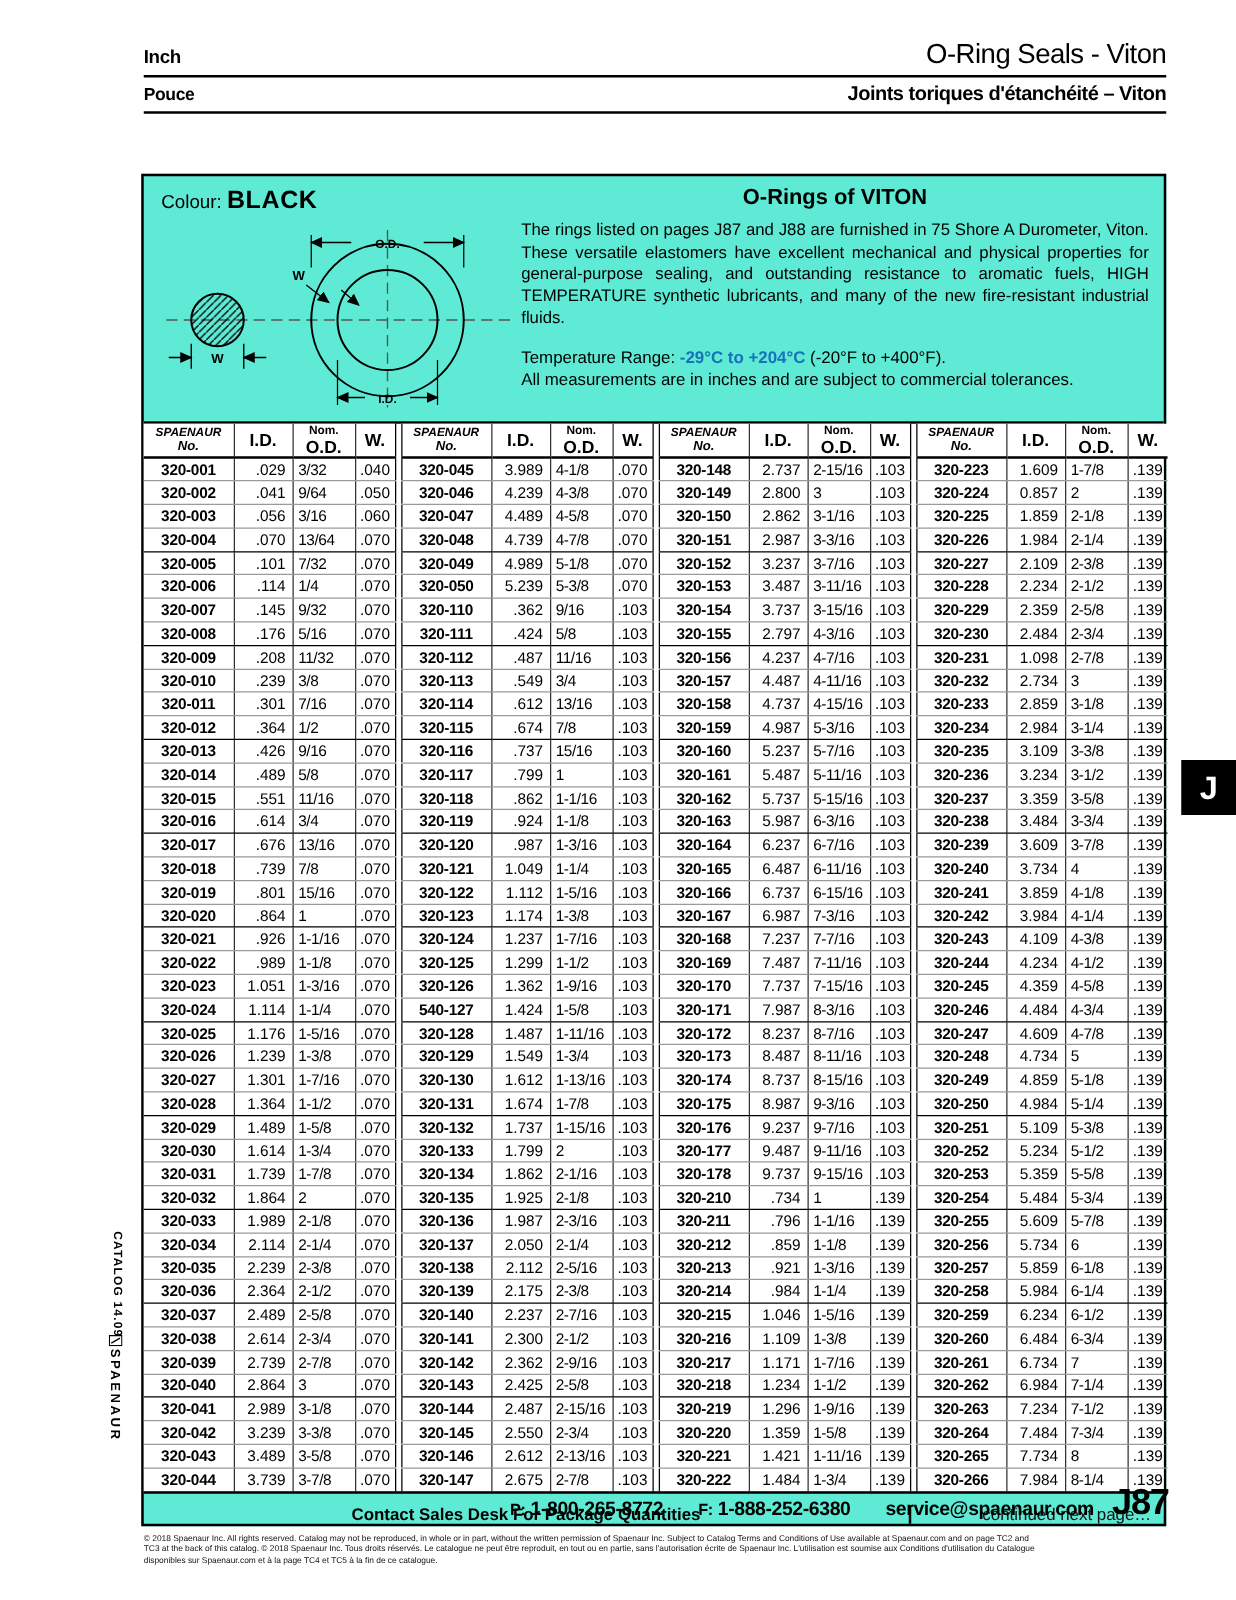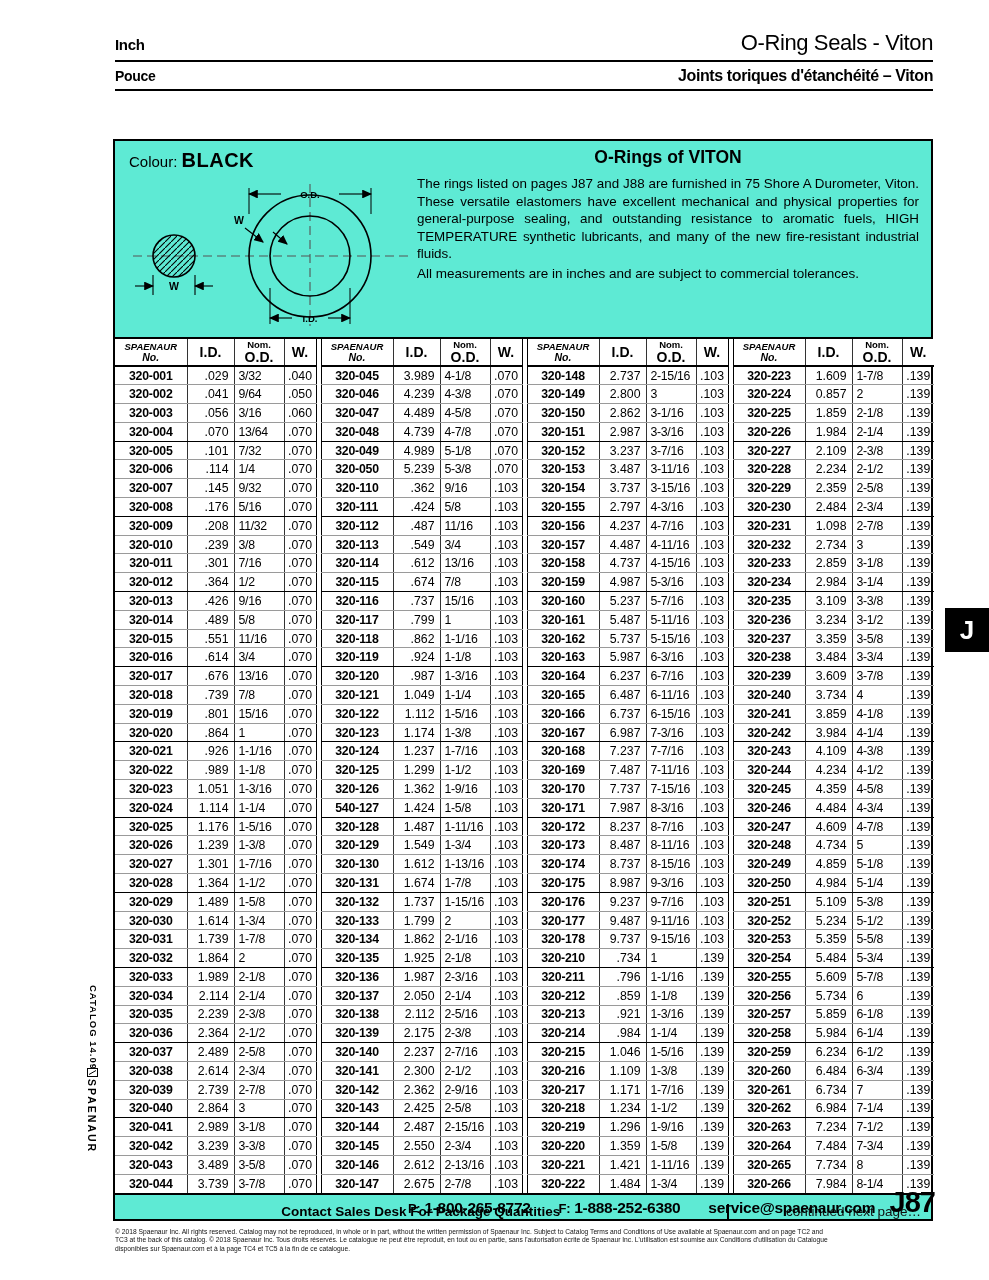--- a/index.html
+++ b/index.html
@@ -134,20 +134,25 @@
         <text x="181" y="146" text-anchor="middle" font-size="9.5" font-weight="bold">I.D.</text>
 
         <text x="110" y="48" text-anchor="middle" font-size="10.5" font-weight="bold">W</text>
         <line x1="116" y1="52" x2="134" y2="66" stroke="#000" stroke-width="1.1" marker-end="url(#ah)"></line>
         <line x1="144" y1="56" x2="158" y2="68" stroke="#000" stroke-width="1.1" marker-end="url(#ah)"></line>
       </svg>
     </div>
     <div class="intro-right">
       <div class="viton-title">O-Rings of VITON</div>
       <p class="intro-para">The rings listed on pages J87 and J88 are furnished in 75 Shore A Durometer, Viton.  These versatile elastomers have excellent mechanical and physical properties for general-purpose sealing, and outstanding resistance to aromatic fuels, HIGH TEMPERATURE synthetic lubricants, and many of the new fire-resistant industrial fluids.</p>
+      <div class="temp-line">
+        <span>Temperature Range:</span>
+        <span class="temp-blue">-29°C to +204°C</span>
+        <span>(-20°F to +400°F).</span>
+      </div>
       <div class="note-line">All measurements are in inches and are subject to commercial tolerances.</div>
     </div>
   </div>
 
   <div class="tables">
 
     <table class="grp">
       <colgroup>
           <col class="w-no">
           <col class="w-id">

